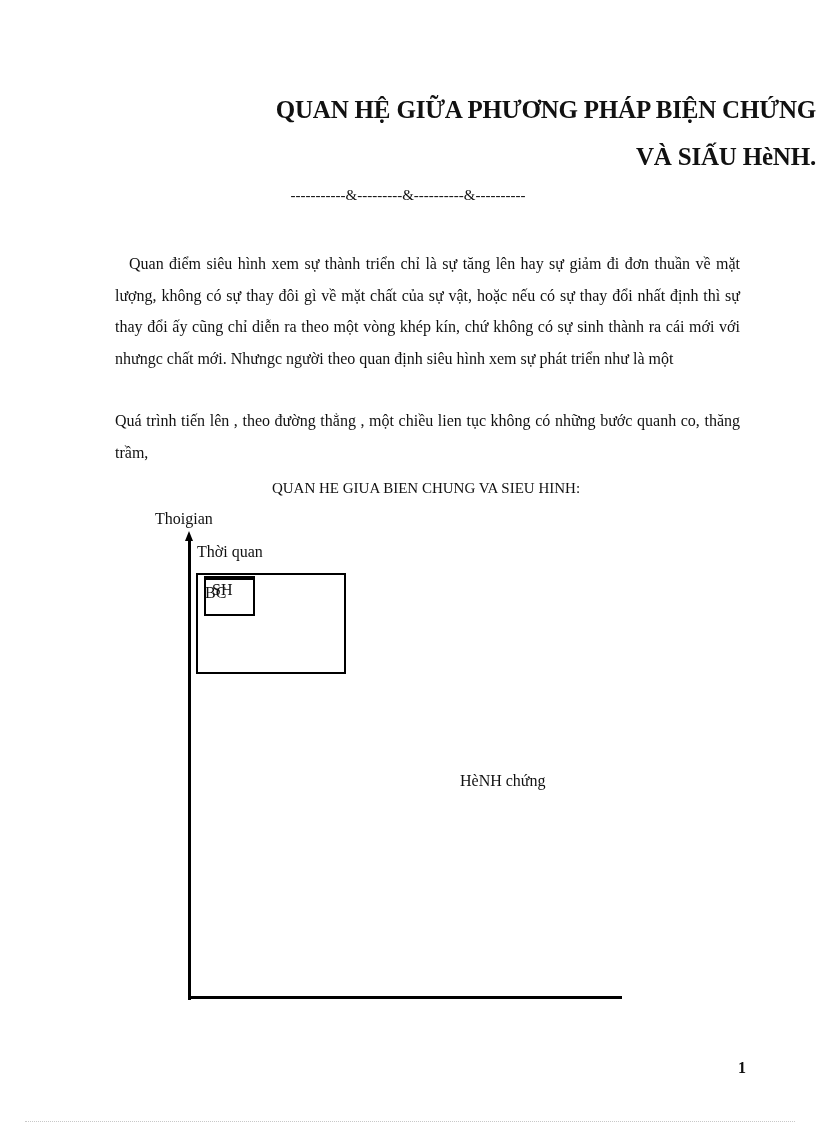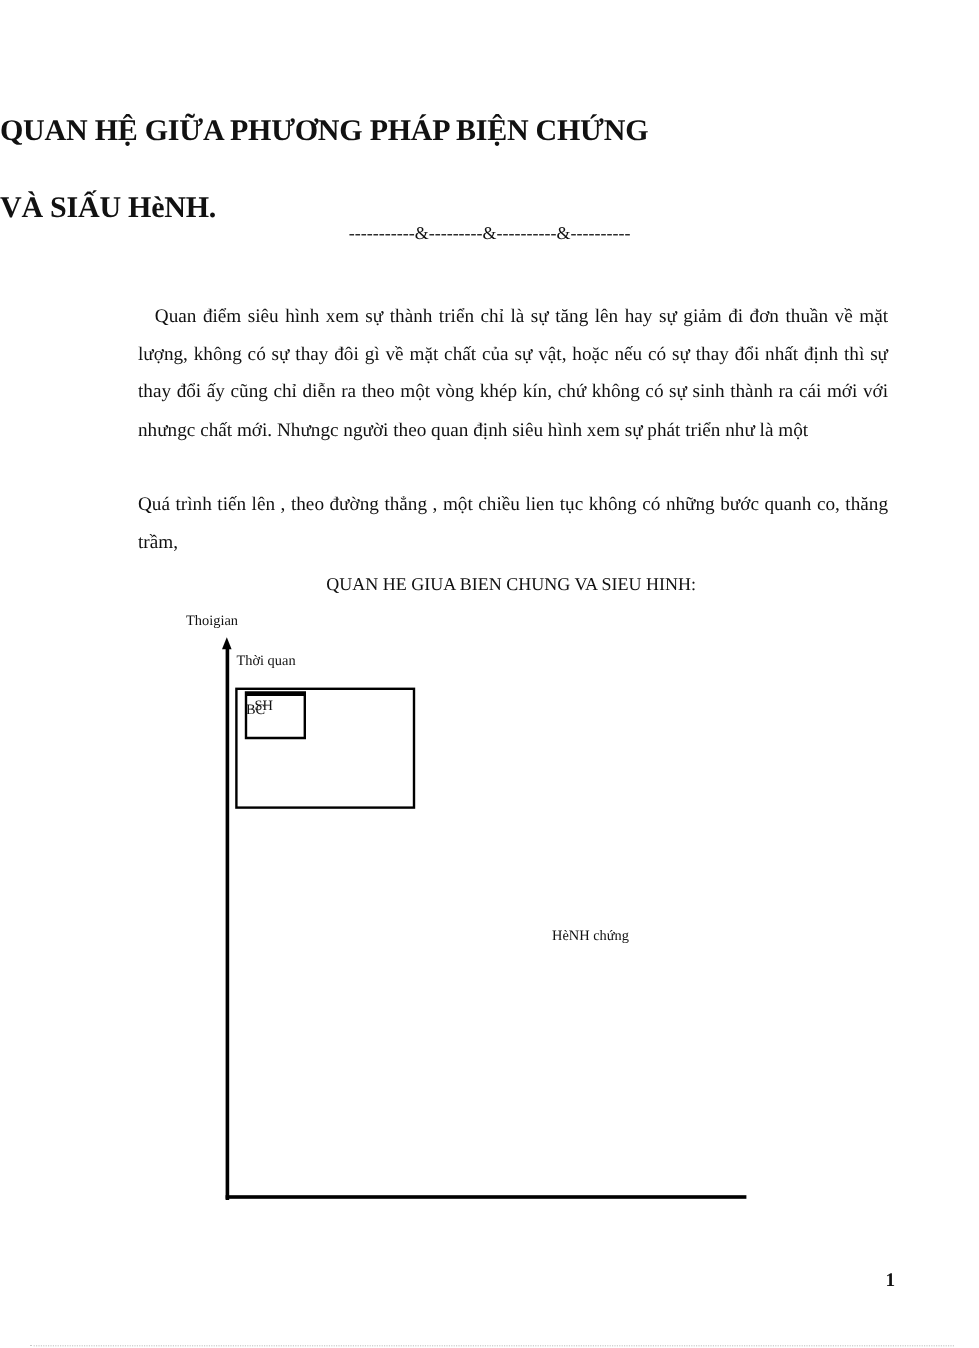--- a/index.html
+++ b/index.html
@@ -12,28 +12,28 @@
       height: 1123px;
       position: relative;
       overflow: hidden;
       font-family: "Liberation Serif", "DejaVu Serif", serif;
       color: #111111;
     }
     .title {
       position: absolute;
       left: 0;
       width: 816px;
-      text-align: left;
+      text-align: right;
       font-weight: bold;
       font-size: 25px;
       letter-spacing: -0.2px;
       margin: 0;
     }
     .title-line1 { top: 96px; }
-    .title-line2 { top: 160px; }
+    .title-line2 { top: 143px; }
     .separator {
       position: absolute;
       top: 187px;
       left: 0;
       width: 816px;
       text-align: center;
       font-size: 15px;
       letter-spacing: 0px;
     }
     .body-text {
@@ -58,21 +58,21 @@
       top: 480px;
       left: 0;
       width: 816px;
       text-align: center;
       font-size: 15px;
       padding-left: 36px;
       box-sizing: border-box;
     }
     .label {
       position: absolute;
-      font-size: 12px;
+      font-size: 16px;
       white-space: nowrap;
     }
     .lbl-thoigian { top: 510px; left: 155px; }
     .lbl-thoi-gian { top: 543px; left: 197px; }
     .lbl-sh { top: 581px; left: 212px; }
     .lbl-bc { top: 584px; left: 205px; }
     .lbl-bien-chung { top: 772px; left: 460px; }
 
     .axis-v {
       position: absolute;

